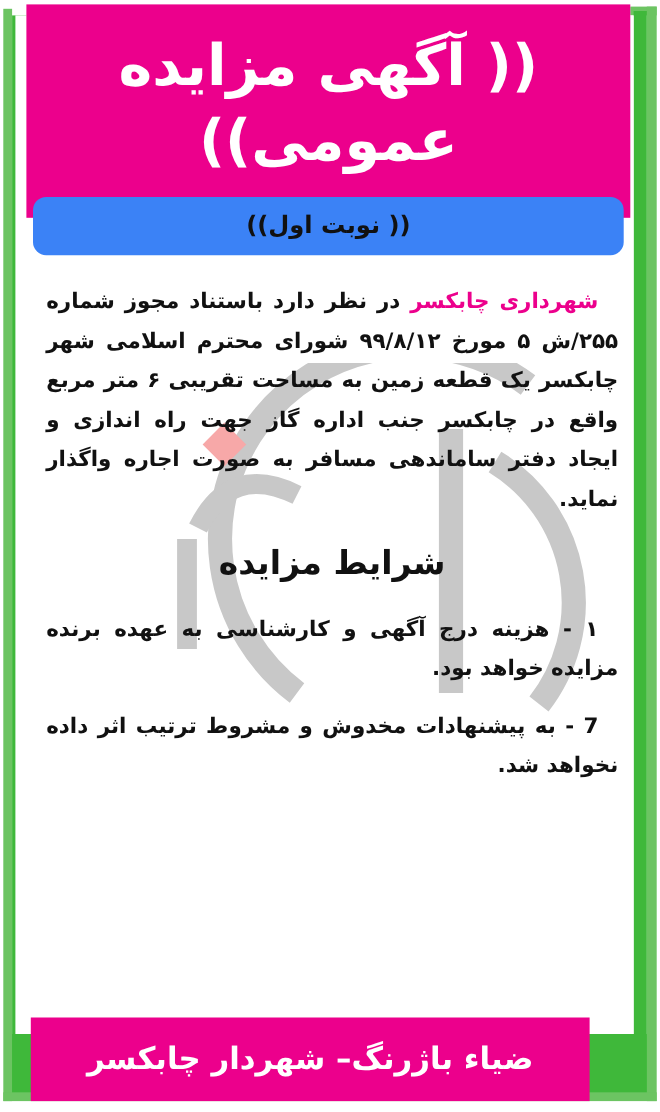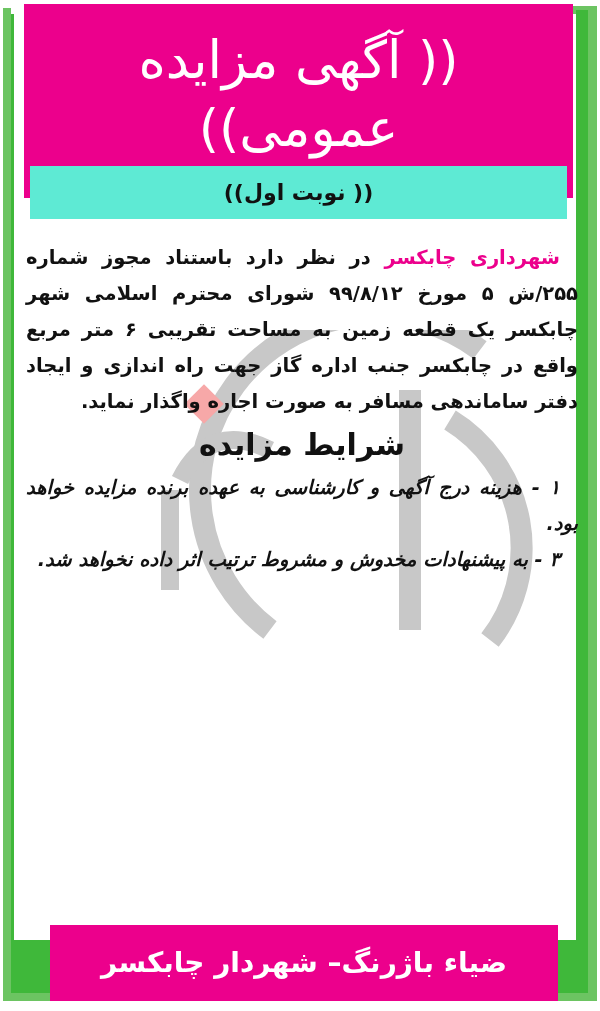--- a/index.html
+++ b/index.html
@@ -48,71 +48,71 @@
     }
     .header-pink {
       position: absolute; left: 24px; top: 4px; width: 549px; height: 194px;
       background: #ec008c;
       color: #ffffff;
       text-align: center;
       direction: rtl;
     }
     .header-title {
       font-family: "DejaVu Sans", sans-serif;
-      font-weight: normal;
+      font-weight: bold;
       font-size: 52px;
       line-height: 68px;
       margin-top: 22px;
       padding: 0 40px;
     }
     .banner-yellow {
-      position: absolute; left: 30px; top: 166px; width: 537px; height: 53px;
-      background: #5eead4;
+      position: absolute; left: 30px; top: 179px; width: 537px; height: 53px;
+      background: #3b82f6;
       color: #111111;
       text-align: center;
       direction: rtl;
       font-weight: bold;
       font-size: 22px;
       line-height: 53px;
+      border-radius: 12px;
     }
     .body-text {
       position: absolute; left: 26px; top: 240px; width: 552px;
       direction: rtl;
       text-align: justify;
       text-align-last: right;
       color: #111111;
       font-size: 19.5px;
       line-height: 36px;
       font-weight: bold;
       z-index: 2;
     }
     .body-text p {
-      margin: 0;
+      margin: 16px;
       text-indent: 18px;
     }
     .highlight {
       color: #ec008c;
       font-weight: bold;
     }
     .conditions-title {
       text-align: right;
       text-align-last: center !important;
       font-size: 30px;
       font-weight: bold;
       line-height: 50px;
       text-indent: 0 !important;
       margin: 4px 0 0 0;
     }
     .condition {
       margin: 0;
       text-indent: 12px;
-      font-style: italic;
     }
     .footer-pink {
-      position: absolute; left: 50px; top: 925px; width: 508px; height: 76px;
+      position: absolute; left: 28px; top: 925px; width: 508px; height: 76px;
       background: #ec008c;
       color: #ffffff;
       text-align: center;
       direction: rtl;
       font-weight: bold;
       font-size: 28px;
       line-height: 76px;
     }
     .watermark {
       position: absolute; left: 150px; top: 330px; width: 420px; height: 320px;
@@ -144,16 +144,16 @@
 <div class="header-pink">
   <div class="header-title">(( آگهی مزایده عمومی))</div>
 </div>
 
 <div class="banner-yellow">(( نوبت اول))</div>
 
 <div class="body-text">
   <p><span class="highlight">شهرداری چابکسر</span><span> در نظر دارد باستناد مجوز شماره ۲۵۵/ش ۵ مورخ ۹۹/۸/۱۲ شورای محترم اسلامی شهر چابکسر یک قطعه زمین به مساحت تقریبی ۶ متر مربع واقع در چابکسر جنب اداره گاز جهت راه اندازی و ایجاد دفتر ساماندهی مسافر به صورت اجاره واگذار نماید.</span></p>
   <p class="conditions-title">شرایط مزایده</p>
   <p class="condition">۱ - هزینه درج آگهی و کارشناسی به عهده برنده مزایده خواهد بود.</p>
-  <p class="condition">۳ - به پیشنهادات مخدوش و مشروط ترتیب اثر داده نخواهد شد.</p>
+  <p class="condition">7 - به پیشنهادات مخدوش و مشروط ترتیب اثر داده نخواهد شد.</p>
 </div>
 
 <div class="footer-pink">ضیاء باژرنگ– شهردار چابکسر</div>
 
 </body></html>

